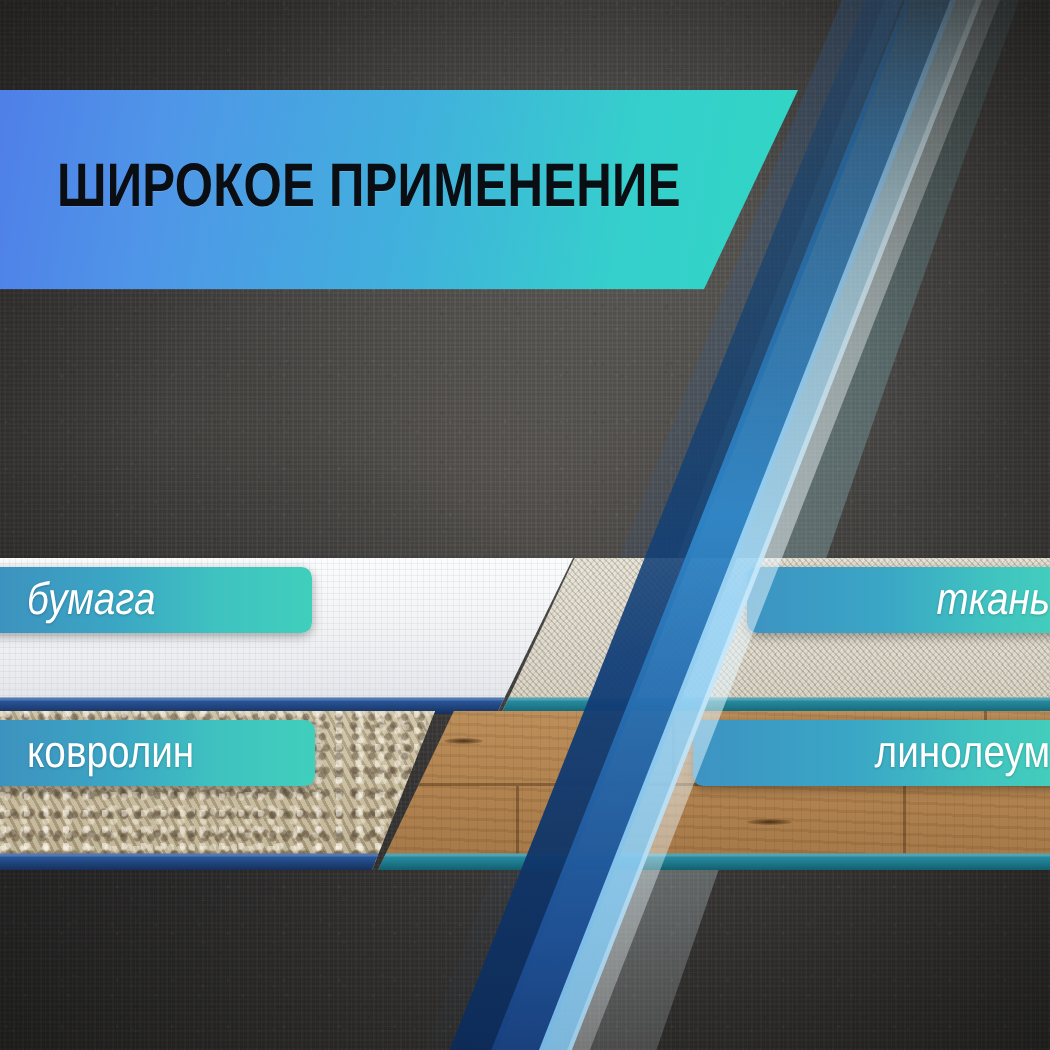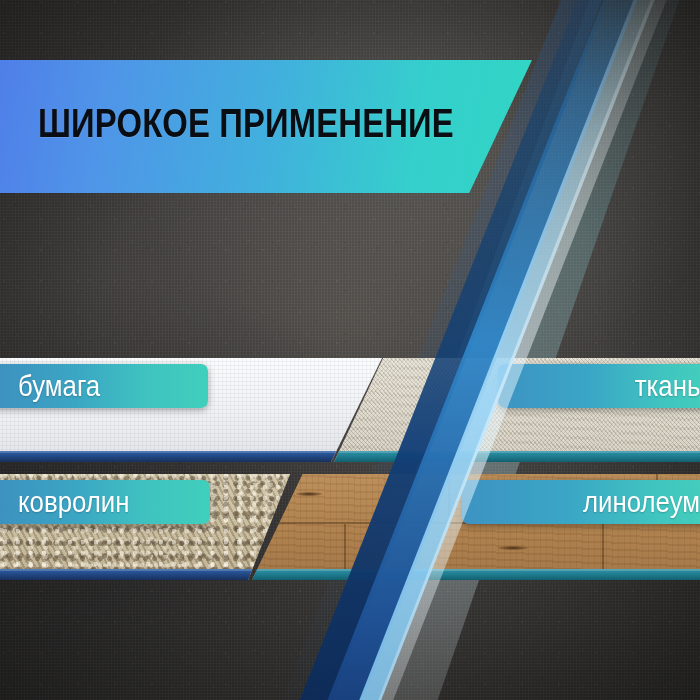--- a/index.html
+++ b/index.html
@@ -238,21 +238,21 @@
       </linearGradient>
     </defs>
     <polygon points="612,0 700,0 410,840 300,840" fill="url(#sweepG)"></polygon>
     <polygon points="585,0 625,0 300,840 250,840" fill="url(#sweepG2)"></polygon>
   </svg>
 
   <div class="title-banner"></div>
   <div class="title-text">ШИРОКОЕ ПРИМЕНЕНИЕ</div>
 
 
-  <div class="row" style="top:358px;height:104px;">
+  <div class="row" style="top:372px;height:104px;font-style:italic;">
 
     <div class="strip-left" style="width:392px;clip-path:polygon(0 0, 100% 0, 87% 100%, 0 100%);">
       <div class="mat tex-paper"></div>
       <div class="edge navy">
           <div class="edge-hl"></div>
         </div>
     </div>
 
     <div class="strip-right" style="width:378px;clip-path:polygon(13% 0, 100% 0, 100% 100%, 0 100%);">
       <div class="mat tex-fabric"></div>

